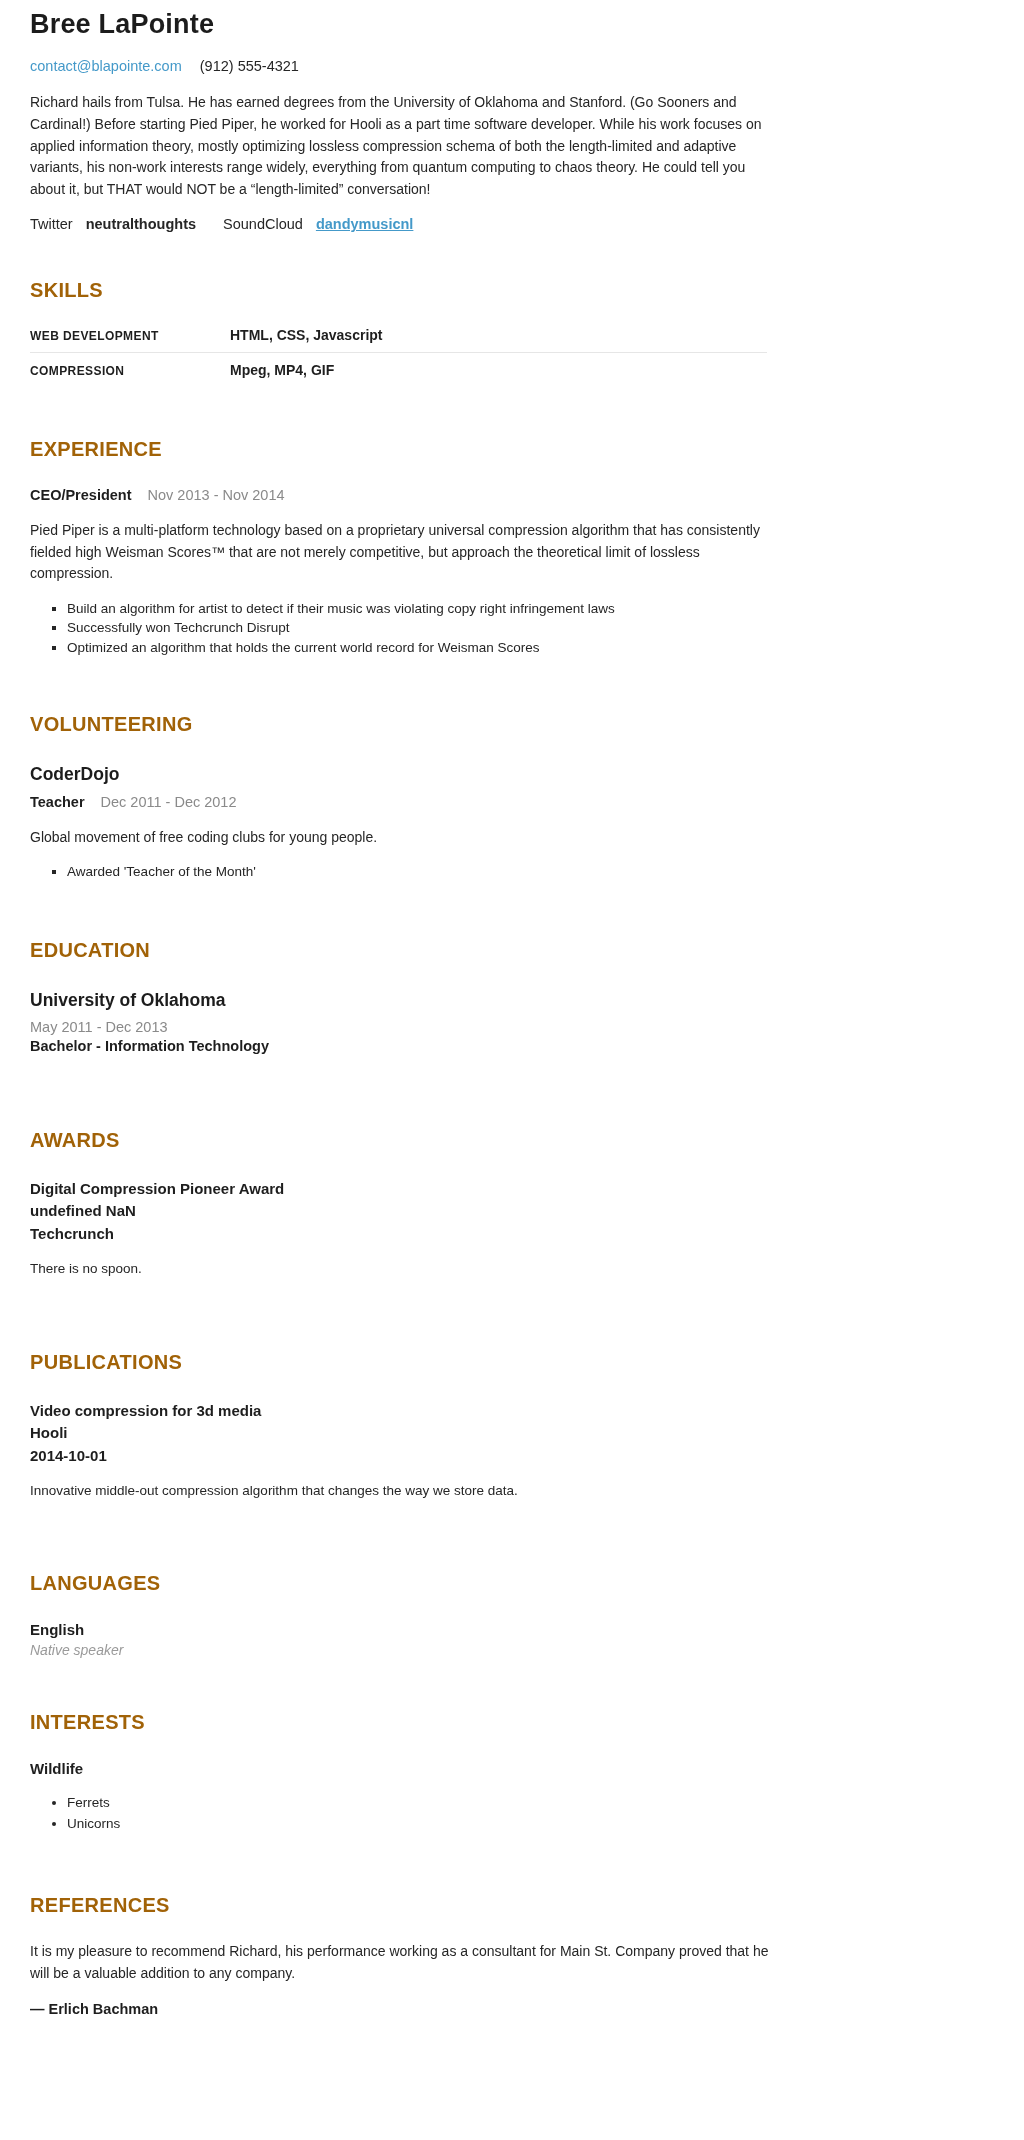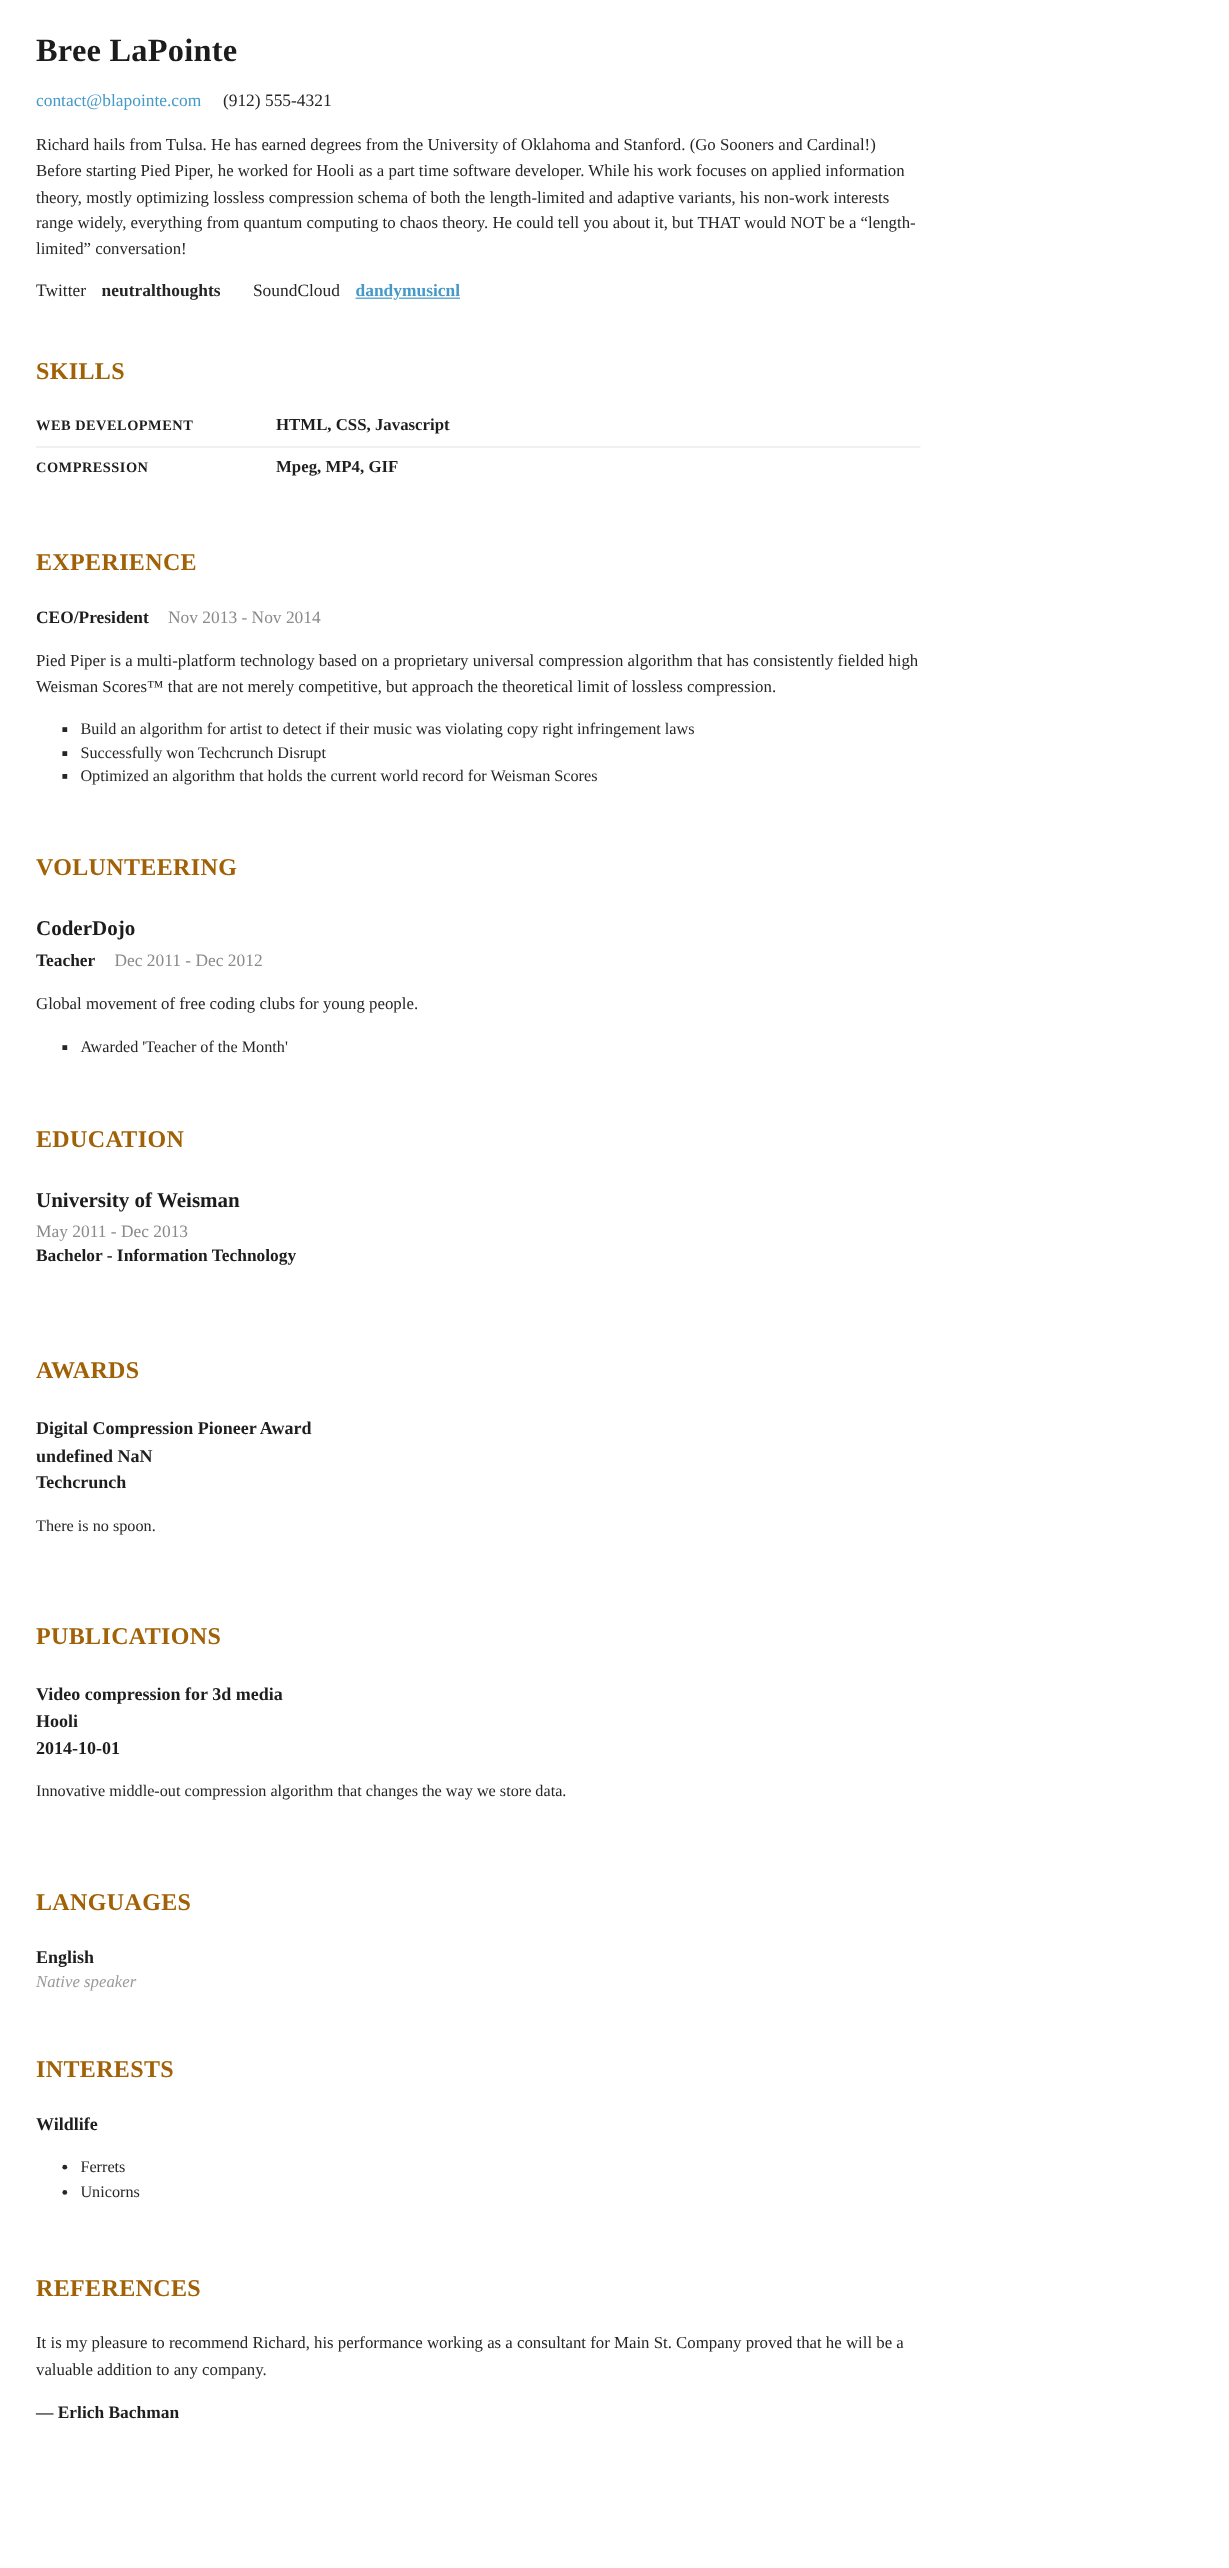--- a/index.html
+++ b/index.html
@@ -3,21 +3,21 @@
 <meta charset="utf-8">
 <style>
   * { box-sizing: border-box; }
   html, body {
     margin: 0; padding: 0;
     background: #ffffff;
     font-family: "Liberation Sans", sans-serif;
     color: #262626;
   }
   body { width: 1024px; min-height: 2140px; }
-  .page { width: 770px; padding: 26px 0 60px 30px; font-family: Liberation Serif, serif; }
+  .page { width: 770px; padding: 8px 0 60px 30px; }
 
   
   h1.name {
     margin: 0; font-size: 27px; font-weight: 600; color: #1c1c1c;
     letter-spacing: 0.2px; line-height: 1.2;
   }
   .contact-row { margin-top: 18px; font-size: 14.5px; display: flex; align-items: flex-start; gap: 18px; }
   a.link { color: #4499c9; text-decoration: none; cursor: pointer; }
   .phone { color: #262626; }
   p.summary { margin: 18px 0 0; font-size: 14px; line-height: 1.55; max-width: 745px; }
@@ -135,21 +135,21 @@
       <span class="dates">Dec 2011 - Dec 2012</span>
     </div>
     <p class="block-text">Global movement of free coding clubs for young people.</p>
     <ul class="square-list">
       <li>Awarded 'Teacher of the Month'</li>
     </ul>
   </section>
 
   <section class="section s-education">
     <h2 class="section-title">EDUCATION</h2>
-    <h3 class="entity-name">University of Weisman</h3>
+    <h3 class="entity-name">University of Oklahoma</h3>
     <div class="edu-dates">May 2011 - Dec 2013</div>
     <div class="edu-degree">Bachelor - Information Technology</div>
   </section>
 
   <section class="section s-awards">
     <h2 class="section-title">AWARDS</h2>
     <div class="line-group">
       <div class="line-strong">Digital Compression Pioneer Award</div>
       <div class="line-strong">undefined NaN</div>
       <div class="line-strong">Techcrunch</div>

